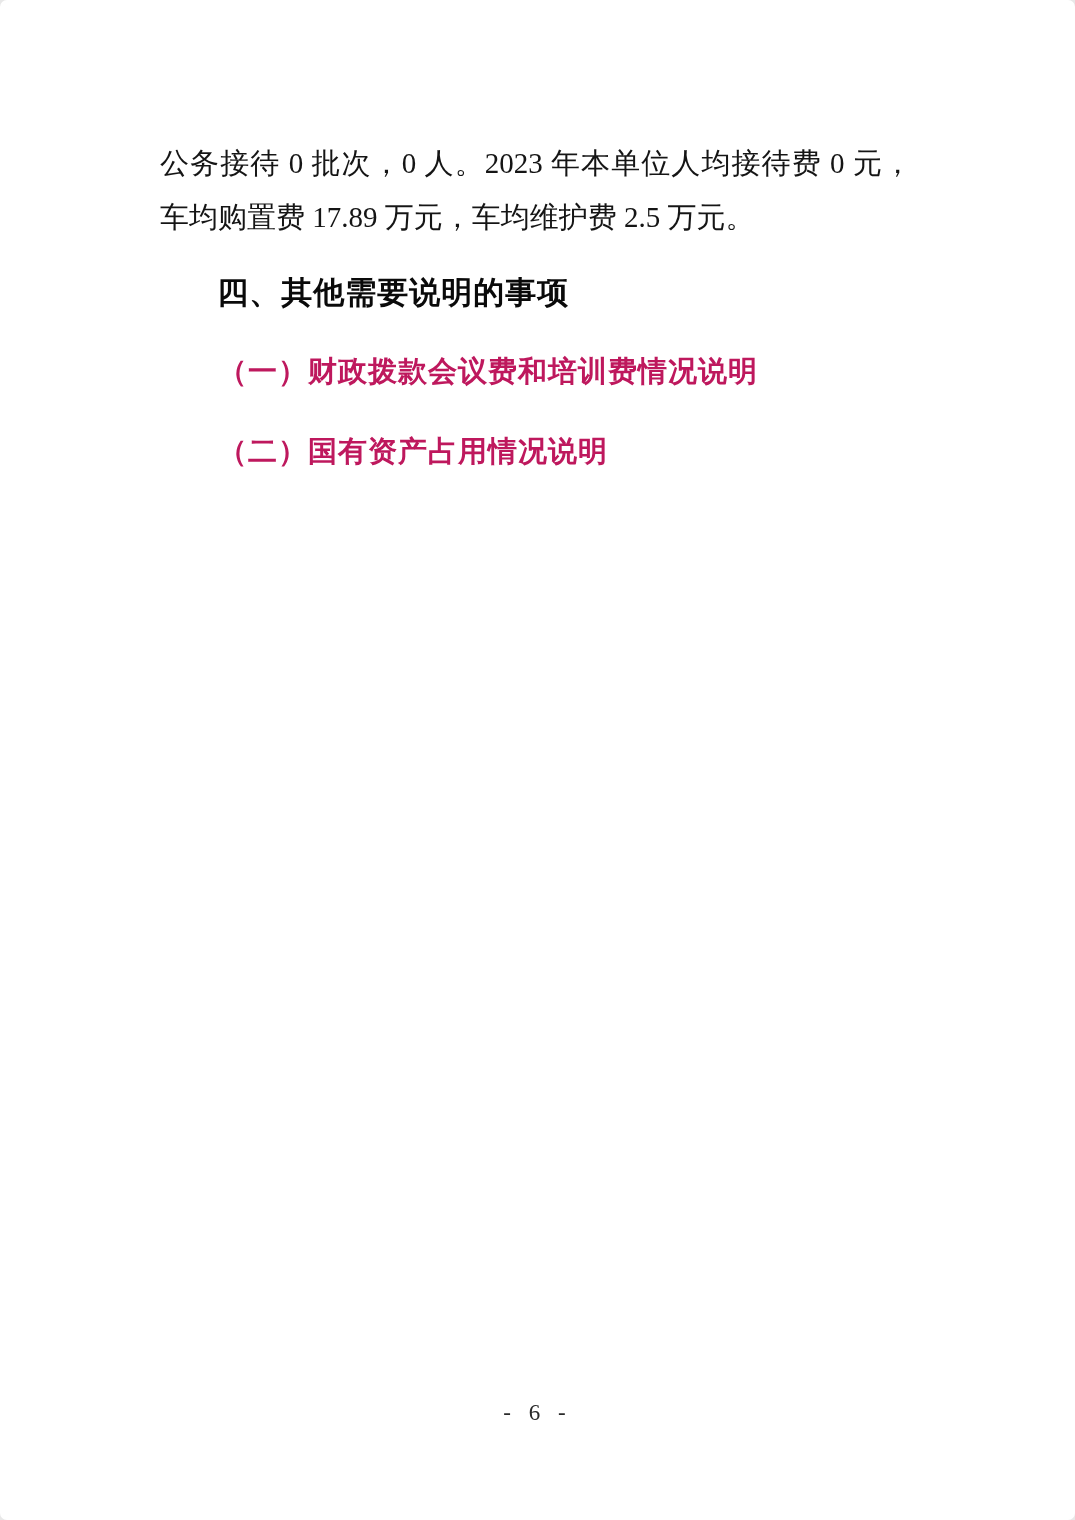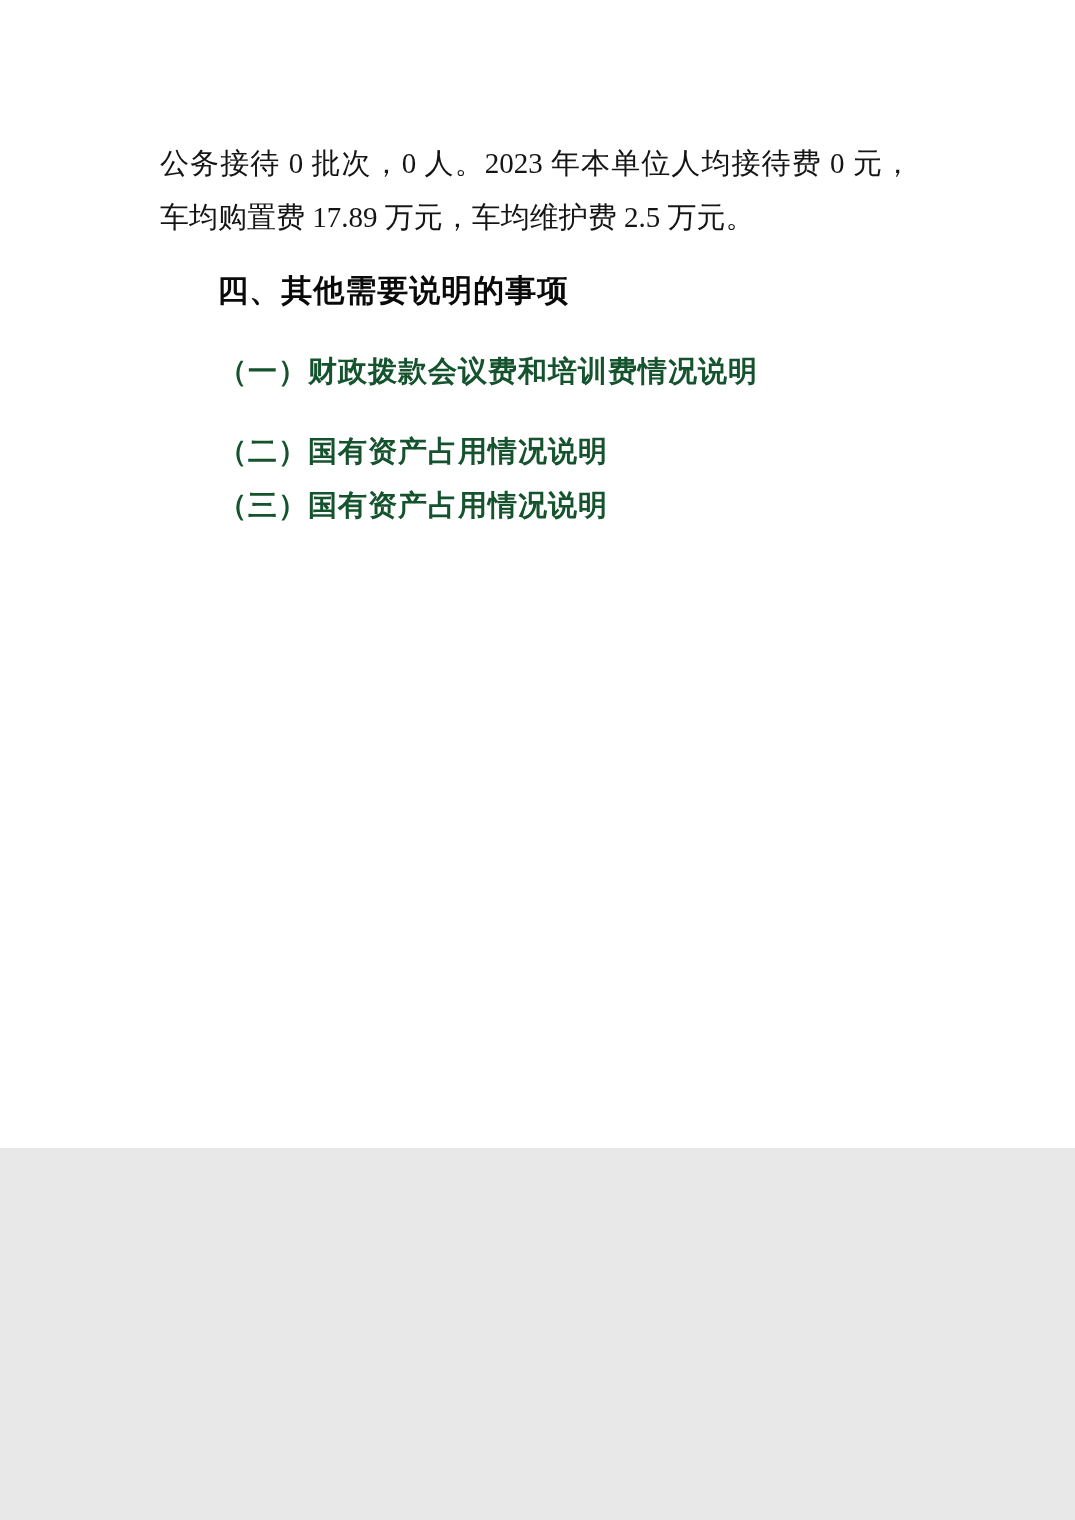--- a/index.html
+++ b/index.html
@@ -3,26 +3,27 @@
 <meta charset="utf-8">
 <style>
   html, body {
     margin: 0;
     padding: 0;
     background: #e8e8e8;
   }
   .page {
     position: relative;
     width: 1075px;
-    height: 1148px;
+    height: 1520px;
     margin: 0 auto;
     background: #ffffff;
     color: #151515;
     overflow: hidden;
     font-family: "Liberation Serif", "DejaVu Serif", serif;
+    border-radius: 7px;
   }
   .content {
     position: absolute;
     left: 160px;
     top: 136px;
     width: 752px;
   }
   .body-par {
     margin: 0;
     font-size: 29px;
@@ -31,36 +32,36 @@
     text-justify: inter-ideograph;
     text-indent: 2em;
     word-break: break-all;
     color: #151515;
   }
   .body-par.carryover {
     text-indent: 0;
   }
   .h-main {
     margin: 22px 0 0 0;
-    font-family: Liberation Mono, monospace;
+    font-family: Liberation Serif, serif;
     font-weight: bold;
     font-size: 31px;
     line-height: 54px;
     text-indent: 1.85em;
     color: #0a0a0a;
     letter-spacing: 1px;
   }
   .h-sub {
     margin: 0;
     font-family: "Liberation Serif", "DejaVu Serif", serif;
     font-weight: bold;
     font-size: 29px;
     line-height: 54px;
     text-indent: 2em;
-    color: #14532d;
+    color: #be185d;
     letter-spacing: 1px;
   }
   .h-sub.first {
     margin: 24px 0 26px 0;
   }
   .page-footer {
     position: absolute;
     top: 1398px;
     left: 0;
     width: 100%;
@@ -80,20 +81,19 @@
     <p class="body-par carryover">公务接待 0 批次，0 人。2023 年本单位人均接待费 0 元，车均购置费 17.89 万元，车均维护费 2.5 万元。</p>
 
     <h2 class="h-main">四、其他需要说明的事项</h2>
 
     <h3 class="h-sub first">（一）财政拨款会议费和培训费情况说明</h3>
 
 
     <h3 class="h-sub">（二）国有资产占用情况说明</h3>
 
 
-    <h3 class="h-sub">（三）国有资产占用情况说明</h3>
 
 
 
   </div>
 
   <div class="page-footer">- 6 -</div>
 </div>
 
 </body></html>

